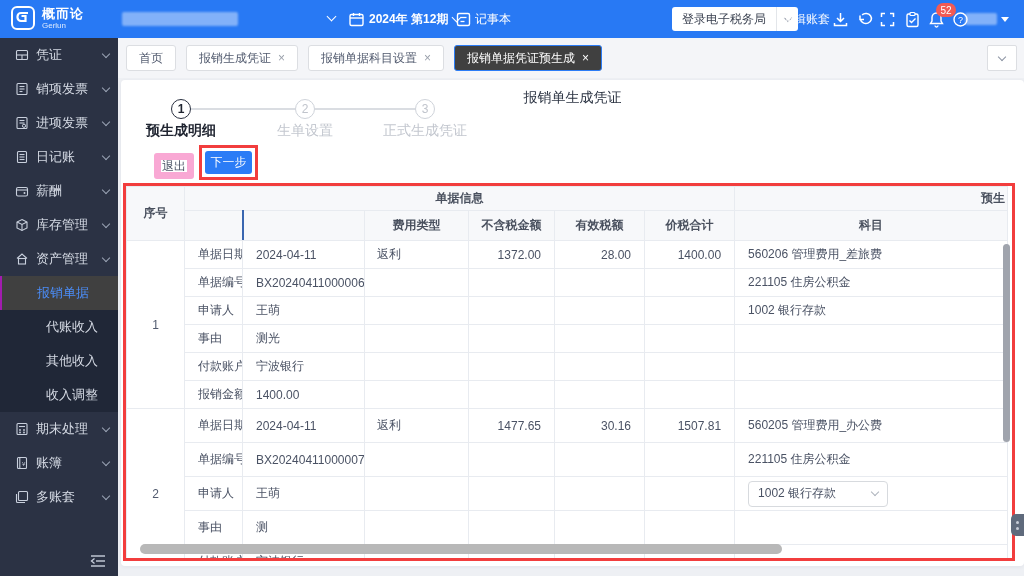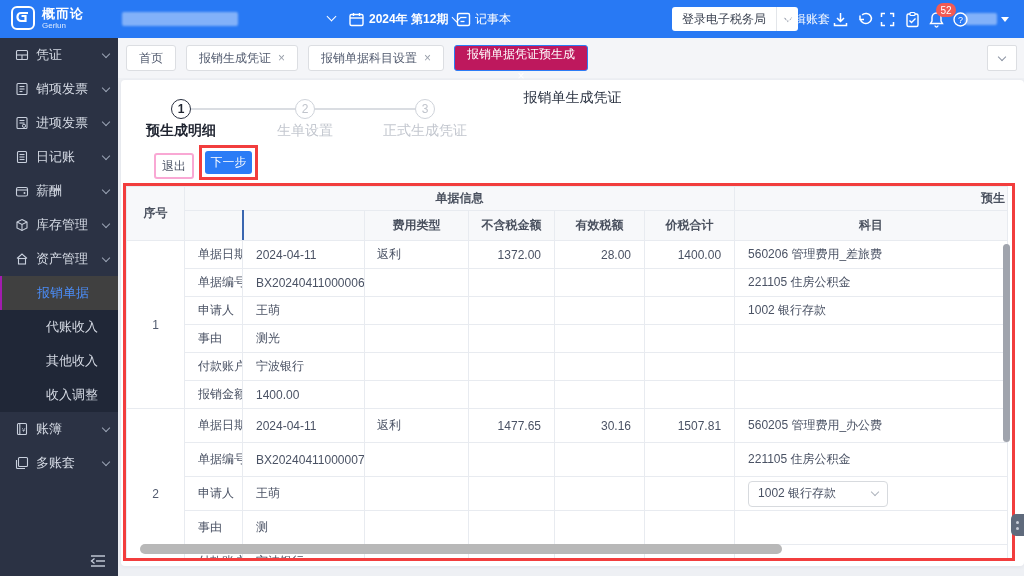--- a/index.html
+++ b/index.html
@@ -30,33 +30,33 @@
   .chev-s.up{transform:rotate(-135deg);margin-top:3px;}
   .submenu{background:#202737;}
   .sub-item{height:34px;display:flex;align-items:center;padding-left:46px;cursor:pointer;}
   .sub-item.active{background:#404040;color:#4b8df8;border-left:2px solid #a21caf;padding-left:35px;}
   .collapse-btn{position:absolute;right:12px;bottom:8px;width:16px;height:14px;}
   
   .main{position:absolute;left:118px;top:38px;width:906px;height:428px;background:#eef0f4;}
   .tabbar{position:absolute;left:0;top:0;width:906px;height:40px;background:#f4f5f8;display:flex;align-items:center;gap:10px;padding:0 8px;}
   .tab{height:26px;background:#fff;border:1px solid #dcdee2;border-radius:3px;font-size:12px;color:#515a6e;display:flex;align-items:center;gap:7px;padding:0 12px;cursor:pointer;white-space:nowrap;}
   .tab .x{font-size:12px;line-height:1;color:#9aa0ab;}
-  .tab.active{background:#be185d;border-color:#2b7cf6;color:#fff;flex-direction:column;}
+  .tab.active{background:#404040;border-color:#2b7cf6;color:#fff;}
   .tab.active .x{color:#fff;}
   .tab-drop{position:absolute;right:7px;top:7px;width:30px;height:26px;background:#fff;border:1px solid #dcdee2;border-radius:2px;display:flex;align-items:center;justify-content:center;}
   .tab-drop i{width:6px;height:6px;border-right:1.4px solid #8b93a2;border-bottom:1.4px solid #8b93a2;transform:rotate(45deg);margin-top:-2px;}
   .card{position:absolute;left:3px;top:42px;width:903px;height:486px;background:#fff;border-radius:4px;box-shadow:0 1px 4px rgba(30,40,60,.06);}
   .page-title{position:absolute;left:0;top:9px;width:100%;text-align:center;font-size:14px;color:#2b3342;}
   
   .step-c{position:absolute;top:19px;width:20px;height:20px;border-radius:50%;border:1.5px solid #cfd3da;color:#c0c4cc;font-size:12px;display:flex;align-items:center;justify-content:center;background:#fff;z-index:2;}
   .step-c.active{border-color:#2a3040;color:#1f2430;font-weight:bold;}
   .step-line{position:absolute;top:28px;height:1.5px;background:#dadde2;}
   .step-lbl{position:absolute;top:42px;width:120px;text-align:center;font-size:14px;color:#c3c7cf;}
   .step-lbl.active{color:#1f2430;font-weight:bold;}
-  .exit-btn{position:absolute;left:33px;top:73px;width:40px;height:26px;background:#fff;border:2px solid #f9a8d4;border-radius:3px;font-size:12px;color:#4a5264;display:flex;align-items:center;justify-content:center;cursor:pointer;}
+  .exit-btn{position:absolute;left:33px;top:73px;width:40px;height:26px;background:#fff;border:7px solid #f9a8d4;border-radius:3px;font-size:12px;color:#4a5264;display:flex;align-items:center;justify-content:center;cursor:pointer;}
   .next-wrap{position:absolute;left:78px;top:65px;width:59px;height:35px;border:3px solid #f23d3d;padding:3px;}
   .next-btn{width:100%;height:100%;background:#2b7cf6;border-radius:3px;color:#fff;font-size:12px;display:flex;align-items:center;justify-content:center;cursor:pointer;}
   
   .redbox{position:absolute;left:2px;top:103px;width:892px;height:378px;border:3px solid #f23d3d;background:#fff;}
   .tbl-wrap{position:absolute;left:0;top:0;width:886px;height:372px;overflow:hidden;}
   table{border-collapse:collapse;table-layout:fixed;width:881px;font-size:12px;color:#4a5264;}
   th,td{border:1px solid #e8ebf0;overflow:hidden;white-space:nowrap;}
   thead th{background:#f7f8fa;color:#49505e;font-weight:bold;text-align:center;}
   tr.h24{height:24px;}tr.h30{height:30px;}
   tr.r28 td{height:28px;}
@@ -222,20 +222,32 @@
       </div>
     <div class="sub-item">
         <span>其他收入</span>
       </div>
     <div class="sub-item">
         <span>收入调整</span>
       </div>
   </div>
   <div class="nav-item">
     <svg width="14" height="14" viewBox="0 0 14 14">
+        <rect x="2" y="1.5" width="10" height="11" rx="1" fill="none" stroke="#c9d0dd" stroke-width="1.1"></rect>
+        <line x1="4" y1="4.5" x2="10" y2="4.5" stroke="#c9d0dd" stroke-width="1.1"></line>
+        <circle cx="5" cy="8" r=".9" fill="#c9d0dd"></circle>
+        <circle cx="9" cy="8" r=".9" fill="#c9d0dd"></circle>
+        <circle cx="5" cy="10.5" r=".9" fill="#c9d0dd"></circle>
+        <circle cx="9" cy="10.5" r=".9" fill="#c9d0dd"></circle>
+      </svg>
+    <span class="nl">期末处理</span>
+      <i class="chev-s"></i>
+  </div>
+  <div class="nav-item">
+    <svg width="14" height="14" viewBox="0 0 14 14">
         <rect x="2.5" y="1.5" width="9" height="11" rx="1" fill="none" stroke="#c9d0dd" stroke-width="1.1"></rect>
         <line x1="4.8" y1="1.5" x2="4.8" y2="12.5" stroke="#c9d0dd" stroke-width="1.1"></line>
         <text x="8.6" y="9.5" text-anchor="middle" font-size="6" fill="#c9d0dd">¥</text>
       </svg>
     <span class="nl">账簿</span>
       <i class="chev-s"></i>
   </div>
   <div class="nav-item">
     <svg width="14" height="14" viewBox="0 0 14 14">
         <rect x="3.5" y="1.5" width="9" height="9" rx="1" fill="none" stroke="#c9d0dd" stroke-width="1.1"></rect>

